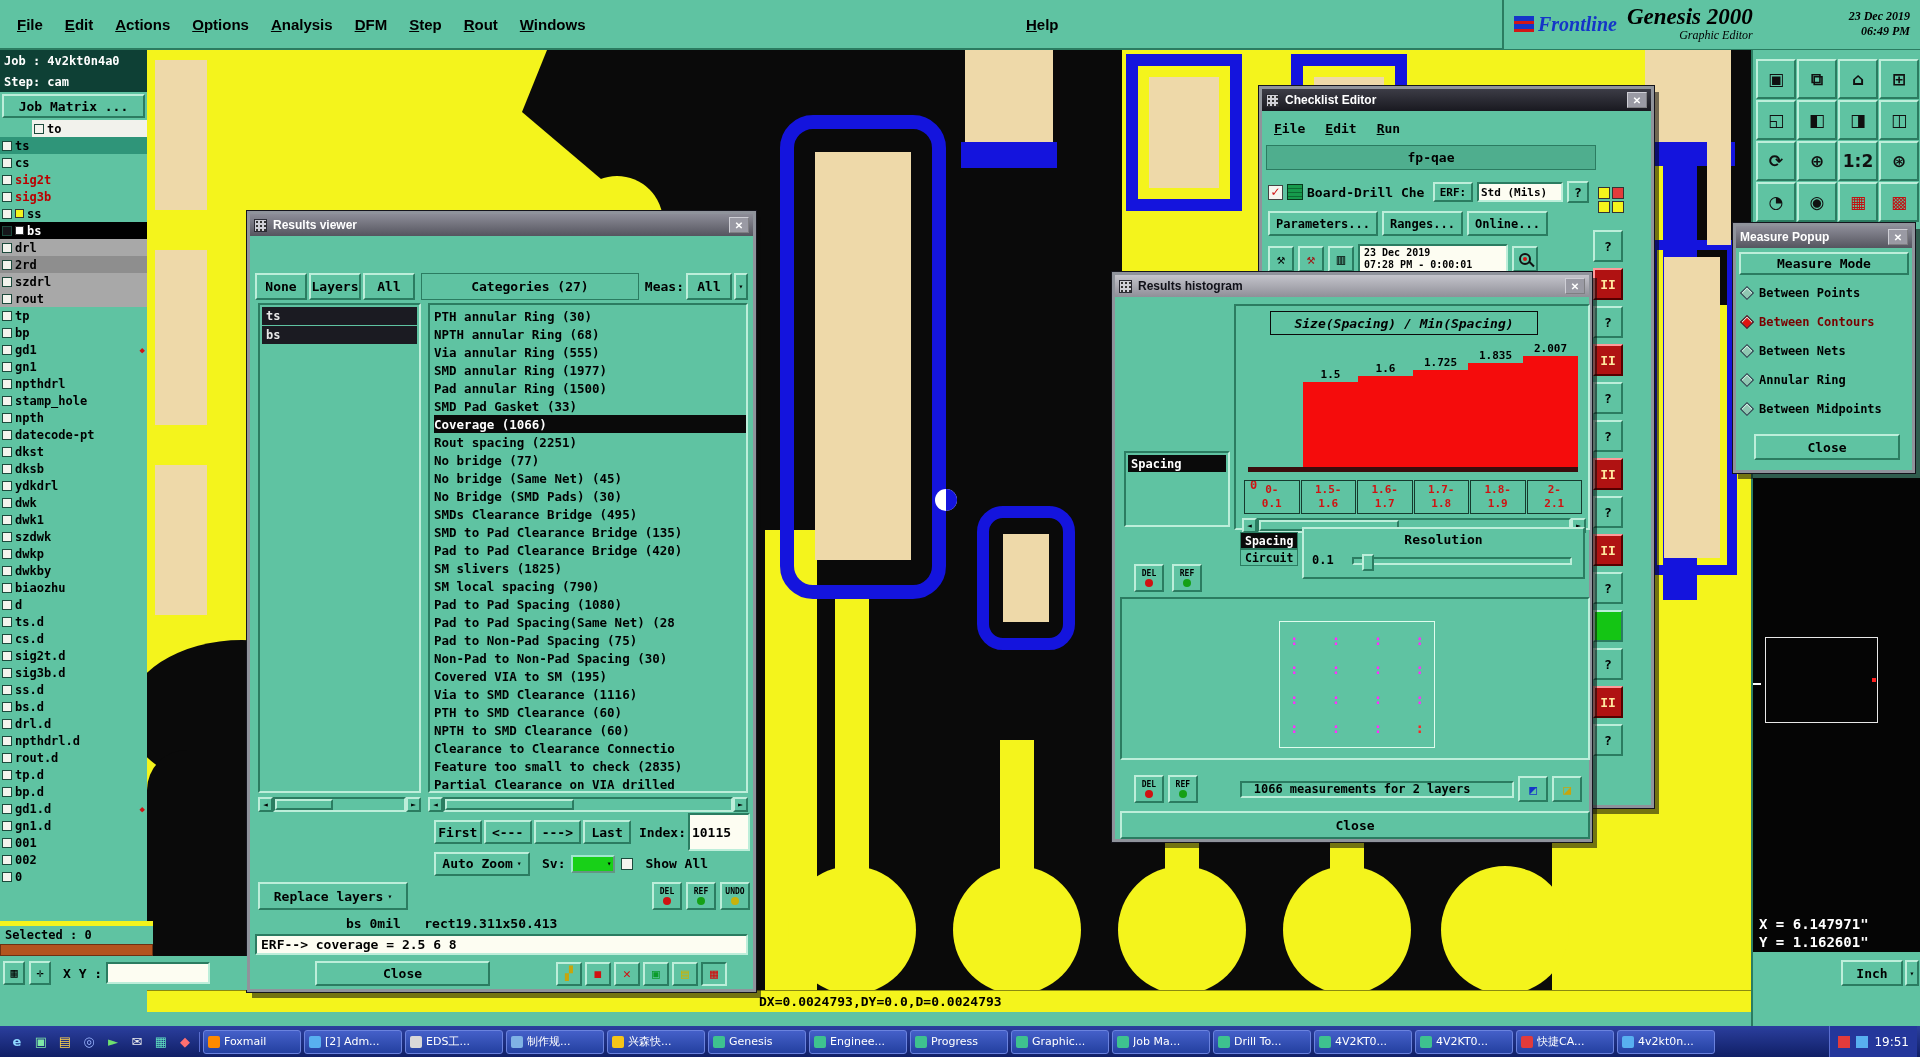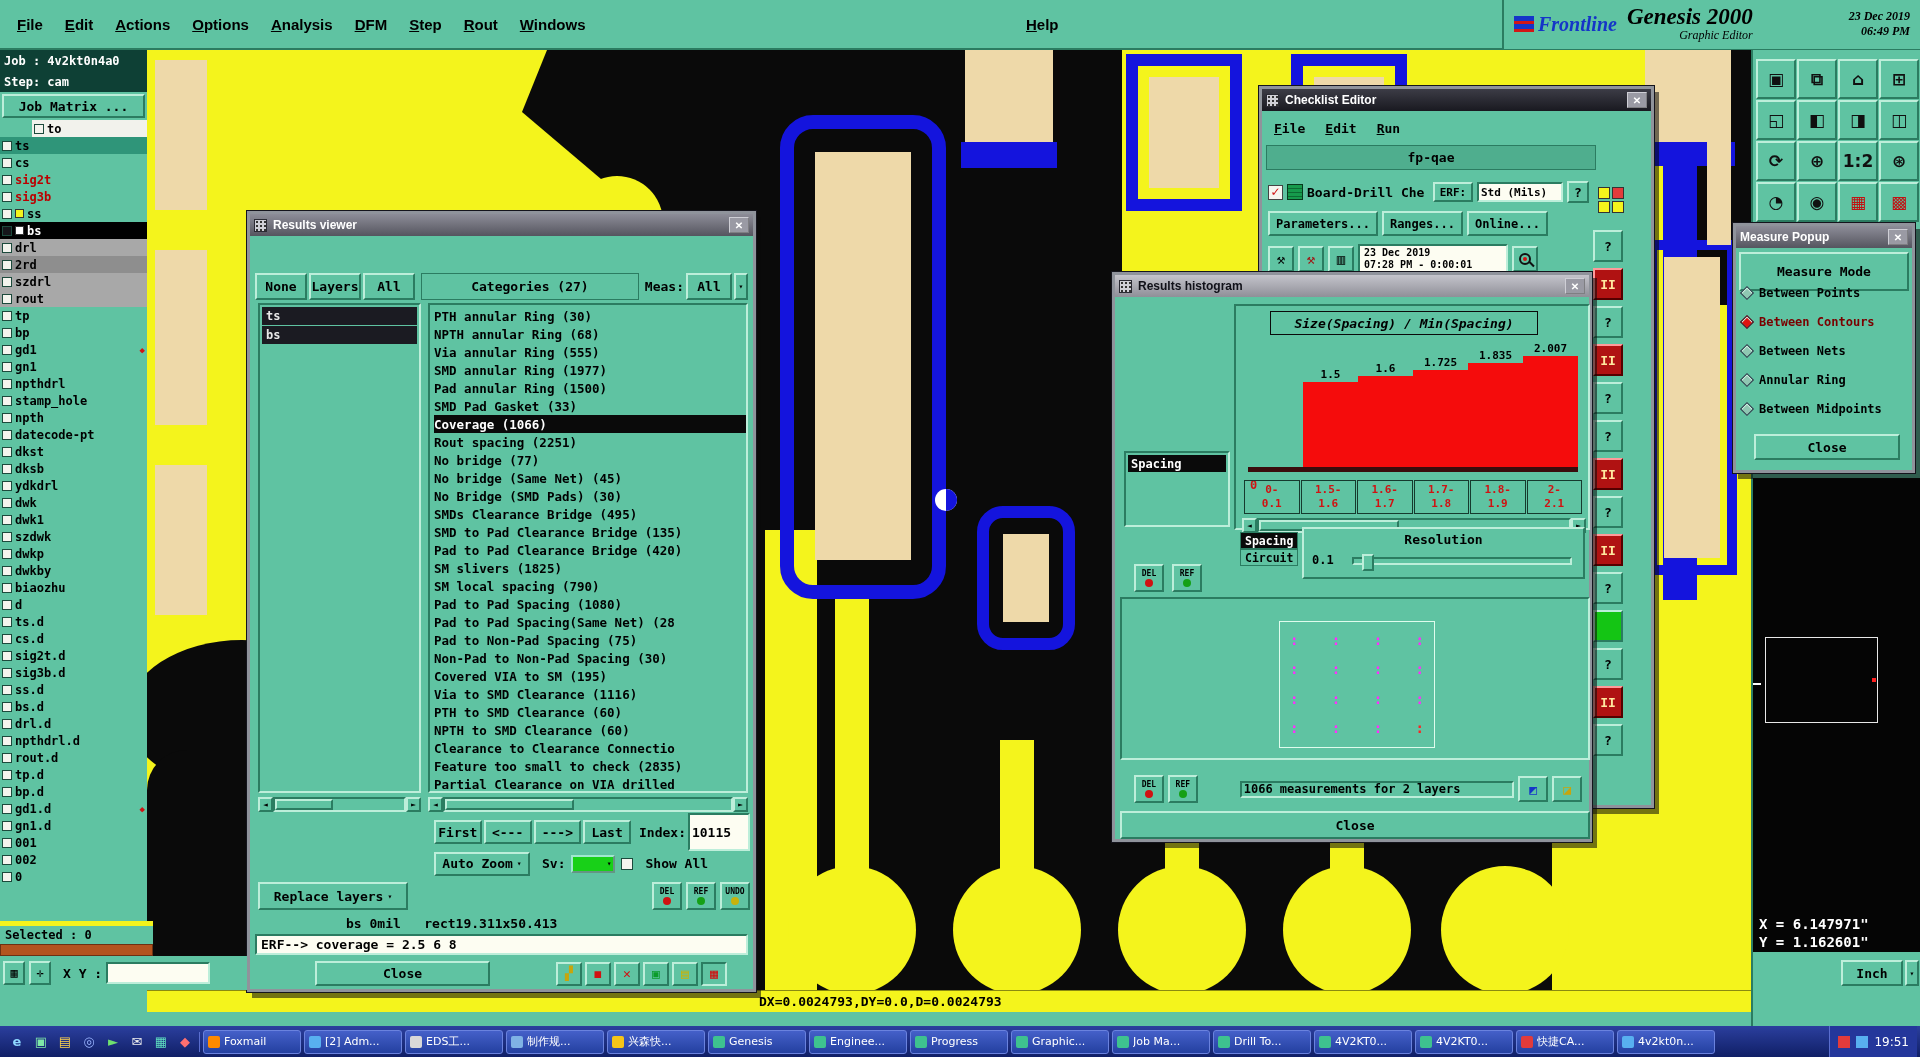--- a/index.html
+++ b/index.html
@@ -152,26 +152,26 @@
   .res-label{text-align:center;font:bold 13px "DejaVu Sans Mono",monospace;margin-top:3px;}
   .res-value{position:absolute;left:8px;top:24px;font:bold 12px "DejaVu Sans Mono",monospace;}
   .res-slider{position:absolute;left:48px;top:28px;width:220px;height:8px;}
   .res-handle{position:absolute;left:8px;top:-5px;width:12px;height:17px;}
   .preview{position:absolute;left:5px;top:322px;width:470px;height:163px;}
   .pattern-box{position:absolute;left:157px;top:22px;width:156px;height:127px;border:1px solid #dffced;display:flex;flex-direction:column;justify-content:space-around;padding:4px 10px;}
   .prev-row{display:flex;justify-content:space-between;}
   .prev-row span{color:#ff2bff;font:bold 14px "DejaVu Sans Mono",monospace;line-height:.8;}
   .prev-row span.red{color:#ff2020;}
   .hg-bottom{position:absolute;left:15px;top:500px;width:452px;height:28px;display:flex;align-items:center;}
-  .meas-box{width:276px;height:17px;margin-left:42px;font:bold 12px "DejaVu Sans Mono",monospace;display:flex;align-items:center;padding:0 2px;white-space:nowrap;}
+  .meas-box{width:276px;height:17px;margin-left:42px;font:bold 12px "DejaVu Sans Mono",monospace;display:flex;align-items:center;padding:0 12px;white-space:nowrap;}
   .hg-ico{width:30px;height:26px;margin-left:4px;font-size:13px;}
   .hg-close{position:absolute;left:5px;top:536px;width:470px;height:28px;}
   
   #mp{left:1733px;top:223px;width:182px;height:250px;}
-  .mp-header{position:absolute;left:3px;top:26px;width:170px;height:39px;display:flex;align-items:center;justify-content:center;font:bold 13px "DejaVu Sans Mono",monospace;}
+  .mp-header{position:absolute;left:3px;top:26px;width:170px;height:23px;display:flex;align-items:center;justify-content:center;font:bold 13px "DejaVu Sans Mono",monospace;}
   .mode-list{position:absolute;left:6px;top:52px;width:170px;}
   .mode-row{height:29px;display:flex;align-items:center;gap:7px;font:bold 12px "DejaVu Sans Mono",monospace;white-space:nowrap;}
   .mode-row .sel-text{color:#7a0000;}
   .mp-close{position:absolute;left:18px;top:208px;width:146px;height:26px;}
   
   .taskbar{position:absolute;left:0;top:1026px;width:1920px;height:31px;background:linear-gradient(#2b3f9e,#101f66);display:flex;align-items:center;padding:0 3px;gap:3px;}
   .quick{display:flex;gap:4px;align-items:center;padding:0 4px;border-right:1px solid #5a6ecf;}
   .q-ico{width:20px;height:20px;display:flex;align-items:center;justify-content:center;font:bold 13px "DejaVu Sans",sans-serif;}
   .tasks{flex:1;display:flex;gap:3px;overflow:hidden;}
   .task-btn{flex:1;max-width:98px;height:24px;background:linear-gradient(#4560c9,#2440a0);border:1px solid #6a82de;border-radius:3px;display:flex;align-items:center;gap:4px;padding:0 4px;overflow:hidden;}

